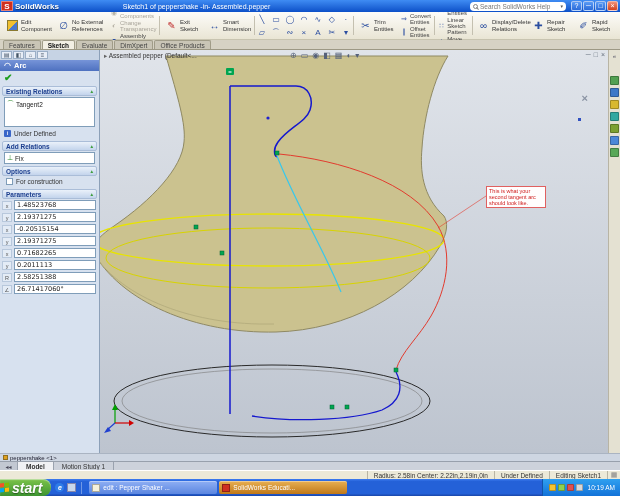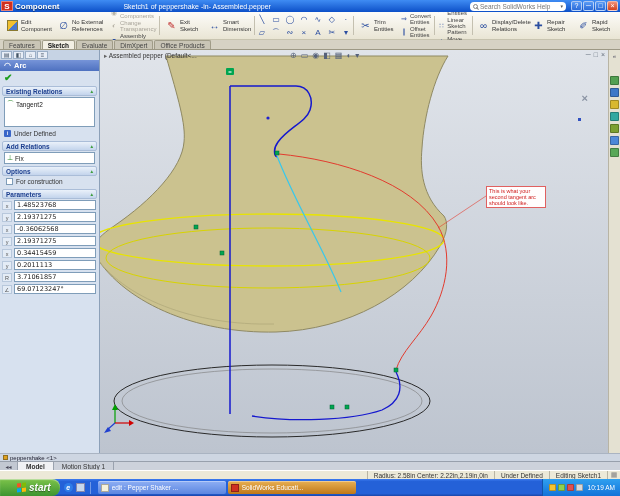--- a/index.html
+++ b/index.html
@@ -130,24 +130,24 @@
     border-top:1px solid #FFF; display:flex; align-items:center; font-size:6.5px; color:#333; }
   .sb-fill { flex:1; }
   .sb-seg { border-left:1px solid #B8B4A4; padding:0 6px; white-space:nowrap; height:100%;
     display:flex; align-items:center; }
   .sb-ic { border-left:1px solid #B8B4A4; width:13px; text-align:center; color:#888; font-size:7px; }
 
   
   .taskbar { position:absolute; top:479px; left:0; right:0; height:17px;
     background:linear-gradient(#3E7CF0 0%, var(--taskbar-blue,#2461D8) 15%, var(--taskbar-blue,#2461D8) 85%, #1A46A8 100%);
     display:flex; align-items:center; z-index:30; }
-  .start-btn { height:17px; padding:0 9px 0 17px; border-radius:0 8px 8px 0;
+  .start-btn { height:17px; padding:0 9px 0 0; border-radius:0 8px 8px 0;
     background:linear-gradient(var(--start-a,#7CC34A),var(--start-b,#3D9430));
     box-shadow:inset 0 1px 1px rgba(255,255,255,.5); display:flex; align-items:center; gap:3px;
-    color:#fff; font-weight:bold; font-style:italic; font-size:10px; text-shadow:0 1px 1px rgba(0,0,0,.4); }
+    color:#fff; font-weight:bold; font-style:italic; font-size:14px; text-shadow:0 1px 1px rgba(0,0,0,.4); }
   .flag { width:9px; height:9px; display:grid; grid-template-columns:1fr 1fr; grid-template-rows:1fr 1fr;
     gap:1px; transform:skewY(-6deg); }
   .flag span:nth-child(1){background:var(--flag-red,#F35325);} .flag span:nth-child(2){background:var(--flag-green,#81BC06);}
   .flag span:nth-child(3){background:var(--flag-blue,#05A6F0);} .flag span:nth-child(4){background:var(--flag-yellow,#FFBA08);}
   .ql { display:flex; align-items:center; gap:3px; padding:0 4px; }
   .ql-ie { width:9px; height:9px; border-radius:50%; background:#2E7CE8; color:#fff; font-size:7px;
     font-weight:bold; text-align:center; line-height:9px; font-style:italic; }
   .ql-desk { width:9px; height:9px; background:#C8D8EC; border:1px solid #88A; }
   .ql-sep { width:1px; height:12px; background:rgba(255,255,255,.35); margin:0 2px; }
   .task { width:128px; height:13px; margin:0 1px; border-radius:2px; color:#fff; font-size:6.5px;
@@ -161,21 +161,21 @@
     background:linear-gradient(var(--tray-a,#2FA0F0),var(--tray-b,#1272D8));
     border-left:1px solid #1255AA; color:#fff; font-size:6.5px; }
   .tray-ic { width:7px; height:7px; border-radius:1px; border:1px solid rgba(0,0,0,.25); }
   .clock { margin-left:3px; }
 </style>
 </head>
 <body>
 
 <div class="titlebar">
   <span class="logo">S</span>
-  <span class="brand">Component</span>
+  <span class="brand">SolidWorks</span>
   <span class="tb-title">Sketch1 of peppershake -in- Assembled.pepper</span>
   <div class="tb-search">
     <span class="mag"></span>
     <span>Search SolidWorks Help</span>
     <span class="dd">▾</span>
   </div>
   <div class="win-btns">
     <span class="win-btn">?</span>
     <span class="win-btn">─</span>
     <span class="win-btn">□</span>
@@ -354,41 +354,41 @@
     <div class="param-row">
       <span class="param-ic">x</span>
       <span class="param-field">1.48523768</span>
     </div>
     <div class="param-row">
       <span class="param-ic">y</span>
       <span class="param-field">2.19371275</span>
     </div>
     <div class="param-row">
       <span class="param-ic">x</span>
-      <span class="param-field">-0.36062568</span>
+      <span class="param-field">-0.20515154</span>
     </div>
     <div class="param-row">
       <span class="param-ic">y</span>
       <span class="param-field">2.19371275</span>
     </div>
     <div class="param-row">
       <span class="param-ic">x</span>
-      <span class="param-field">0.34415459</span>
+      <span class="param-field">0.71682265</span>
     </div>
     <div class="param-row">
       <span class="param-ic">y</span>
       <span class="param-field">0.2011113</span>
     </div>
     <div class="param-row">
       <span class="param-ic">R</span>
-      <span class="param-field">3.71061857</span>
+      <span class="param-field">2.58251388</span>
     </div>
     <div class="param-row">
       <span class="param-ic">∠</span>
-      <span class="param-field">69.07123247°</span>
+      <span class="param-field">26.71417060°</span>
     </div>
   </div>
 
   <div class="viewport">
     <div class="vp-crumb">
       <span class="arrow">▸</span>
       <span>Assembled pepper (Default&lt;...</span>
     </div>
     <div class="vp-tools">
       <span>⊕</span>

